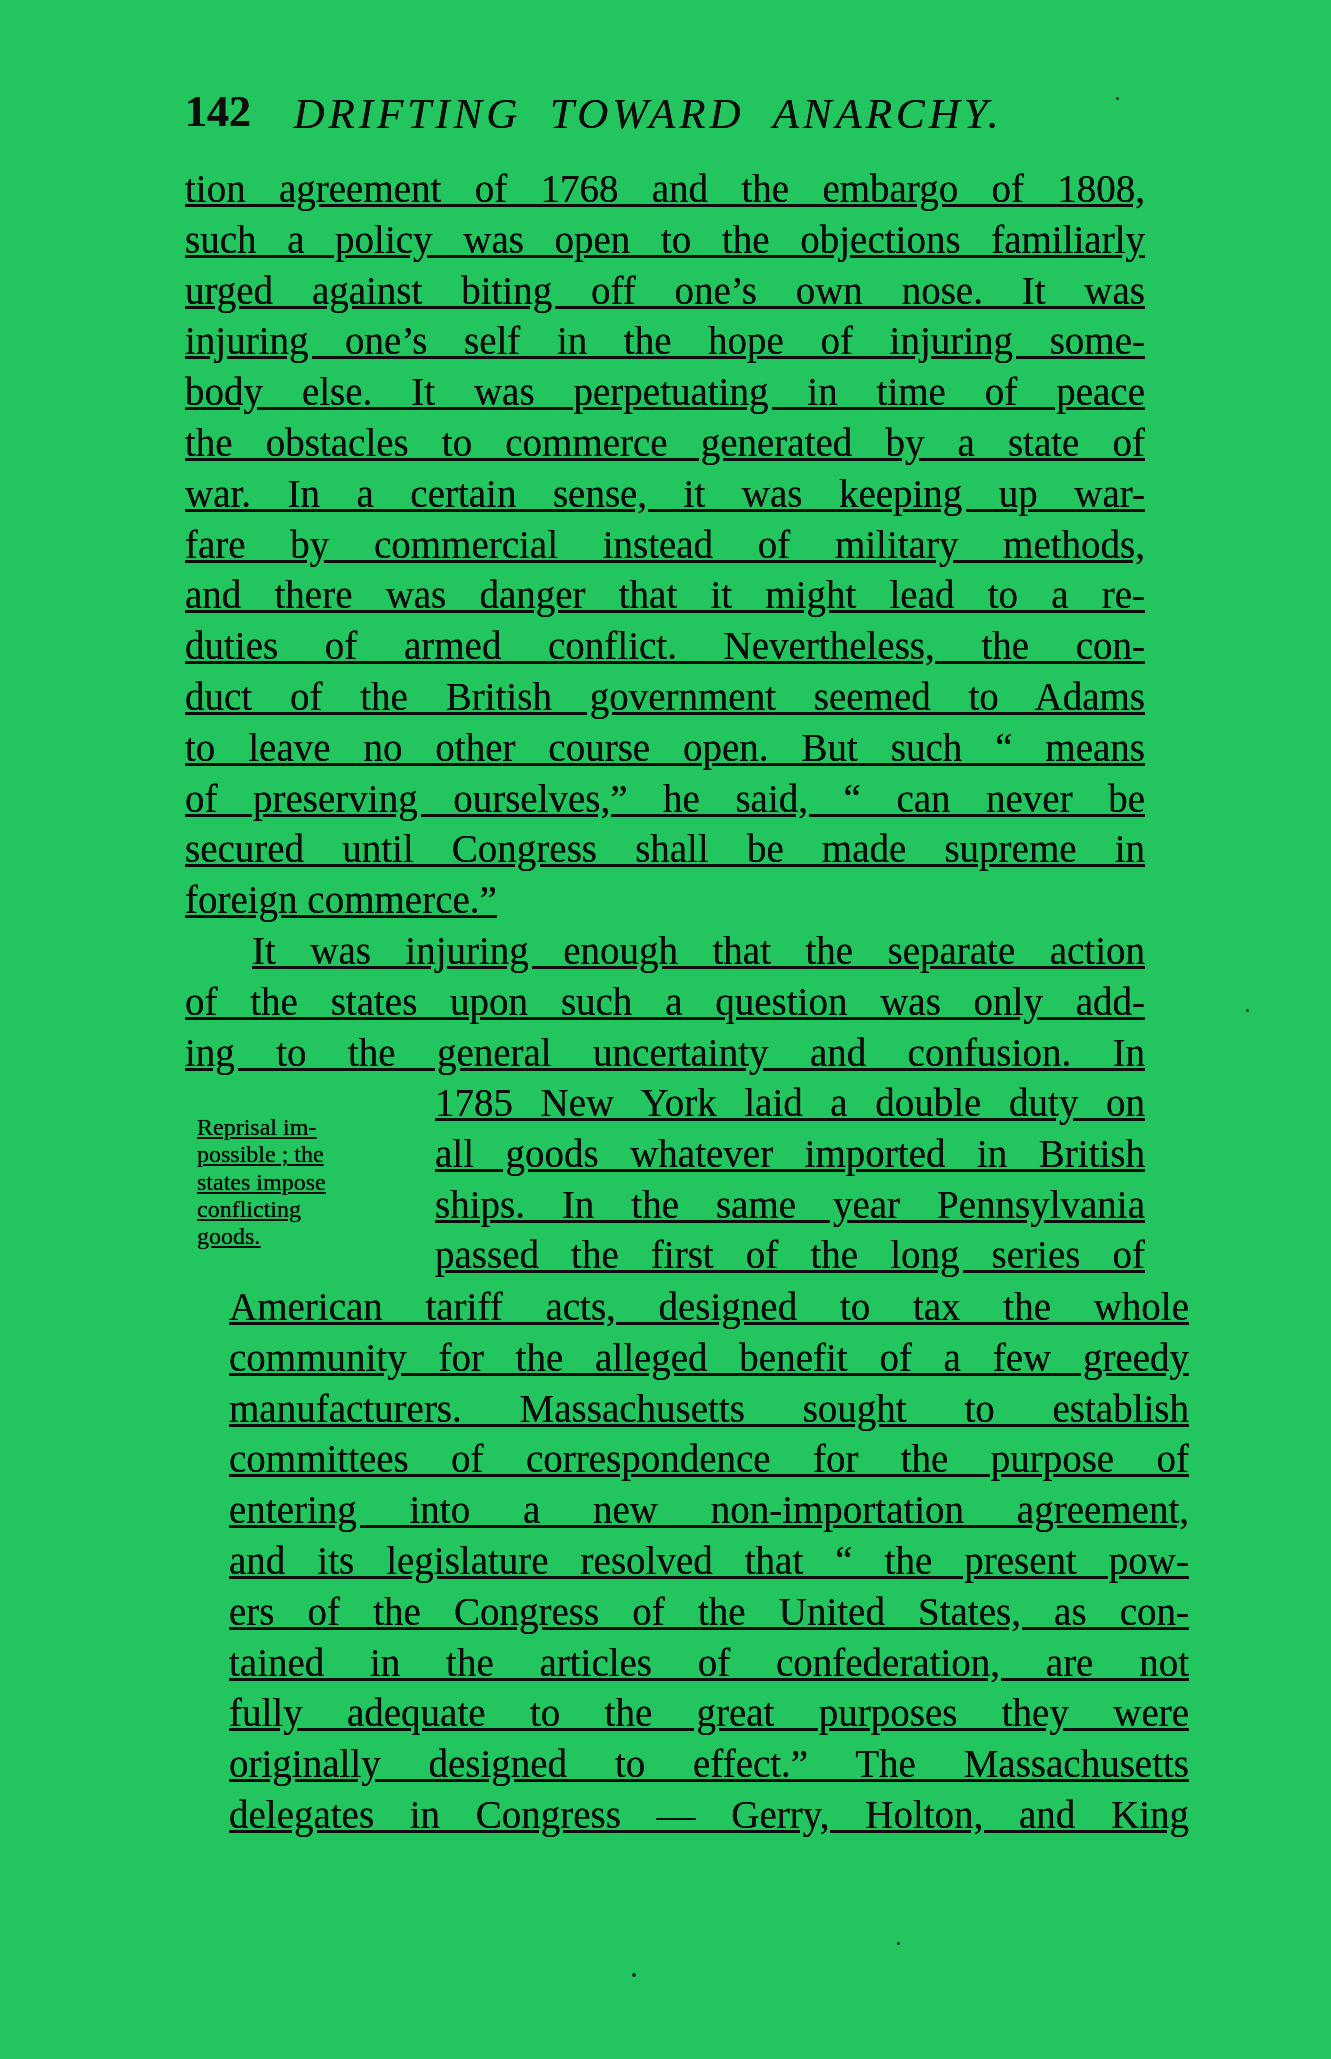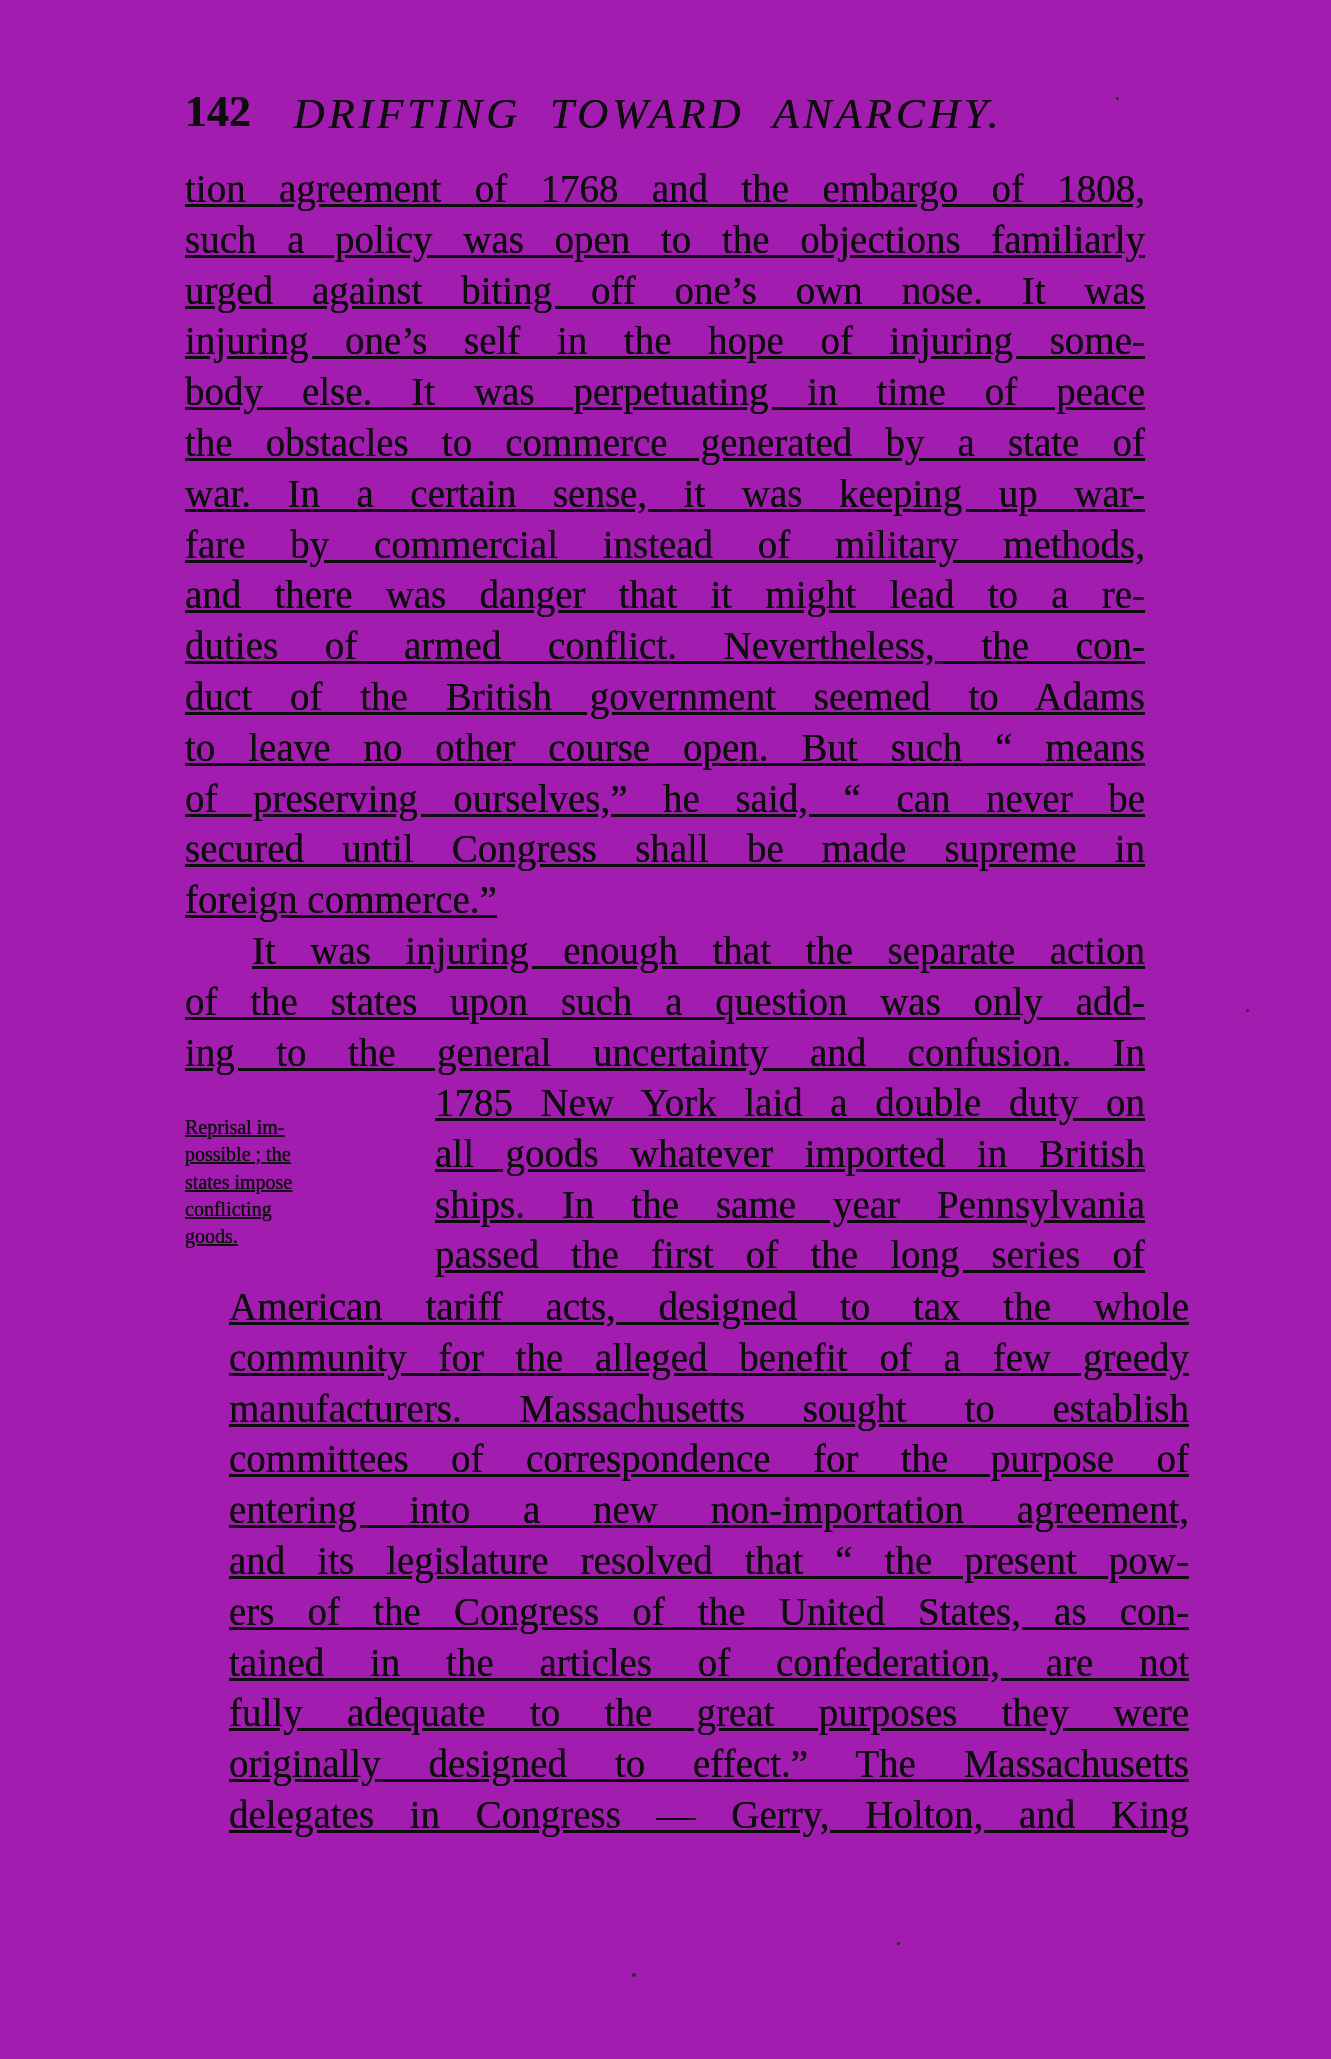--- a/index.html
+++ b/index.html
@@ -1,19 +1,19 @@
 <!DOCTYPE html>
 <html><head>
 <meta charset="utf-8">
 <style>
   html,body{margin:0;padding:0;background:#e8e8e8;}
   .page{
     position:relative;
     width:1331px;height:2059px;
-    background:#a21caf;
+    background:#22c55e;
     color:#0d0d0d;
     font-family:"Liberation Serif","DejaVu Serif",serif;
     overflow:hidden;
     margin:0 auto;
   }
   .textblock{position:absolute;text-decoration:underline;}
   .line{
     height:50.8px;
     line-height:50.8px;
     font-size:39px;
@@ -36,23 +36,24 @@
   .runhead{
     position:absolute;left:0;top:2px;width:926px;
     text-align:center;
     font-style:italic;
     font-size:43px;line-height:48px;
     letter-spacing:4px;word-spacing:14px;
     text-shadow:0 0 0.5px currentColor;
   }
   .sidenote{position:absolute;top:1114px;left:185px;width:185px;}
   .sidenote .line{
-    height:27.3px;line-height:27.3px;font-size:20px;
+    height:27.3px;line-height:27.3px;font-size:24px;
     text-align:center;text-align-last:left;
     text-shadow:0 0 0.7px currentColor;
+    margin-left:12px;
   }
   .para1{top:164px;left:185px;width:960px;}
   .para2a{top:926px;left:185px;width:960px;}
   .inset{top:1078px;left:435px;width:710px;}
   .para2c{top:1282px;left:185px;width:960px;margin-left:44px;}
   .speck{position:absolute;background:#2a2a2a;border-radius:50%;}
 </style>
 </head>
 <body>
 

